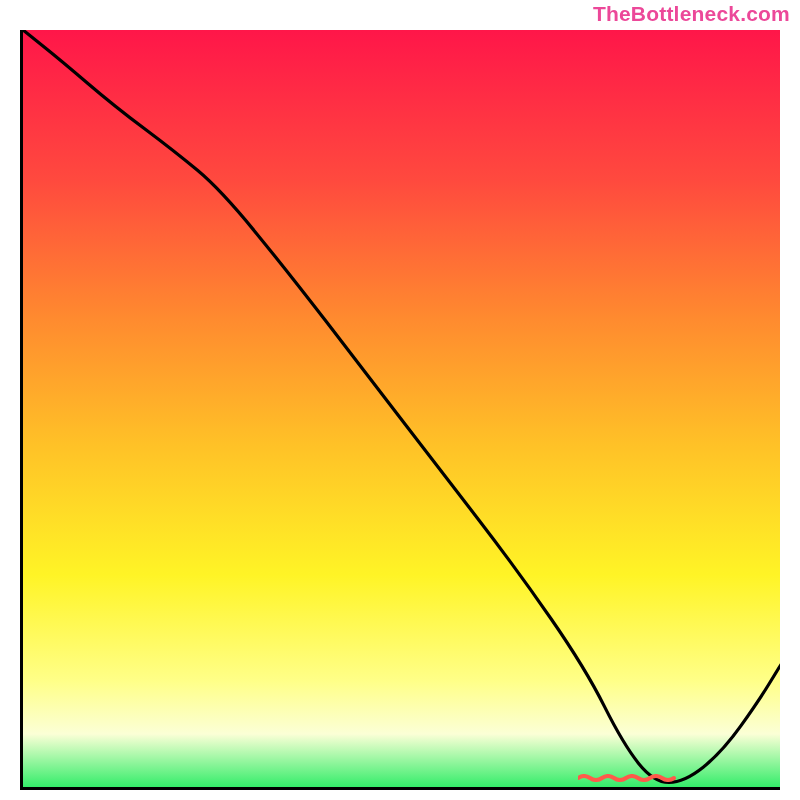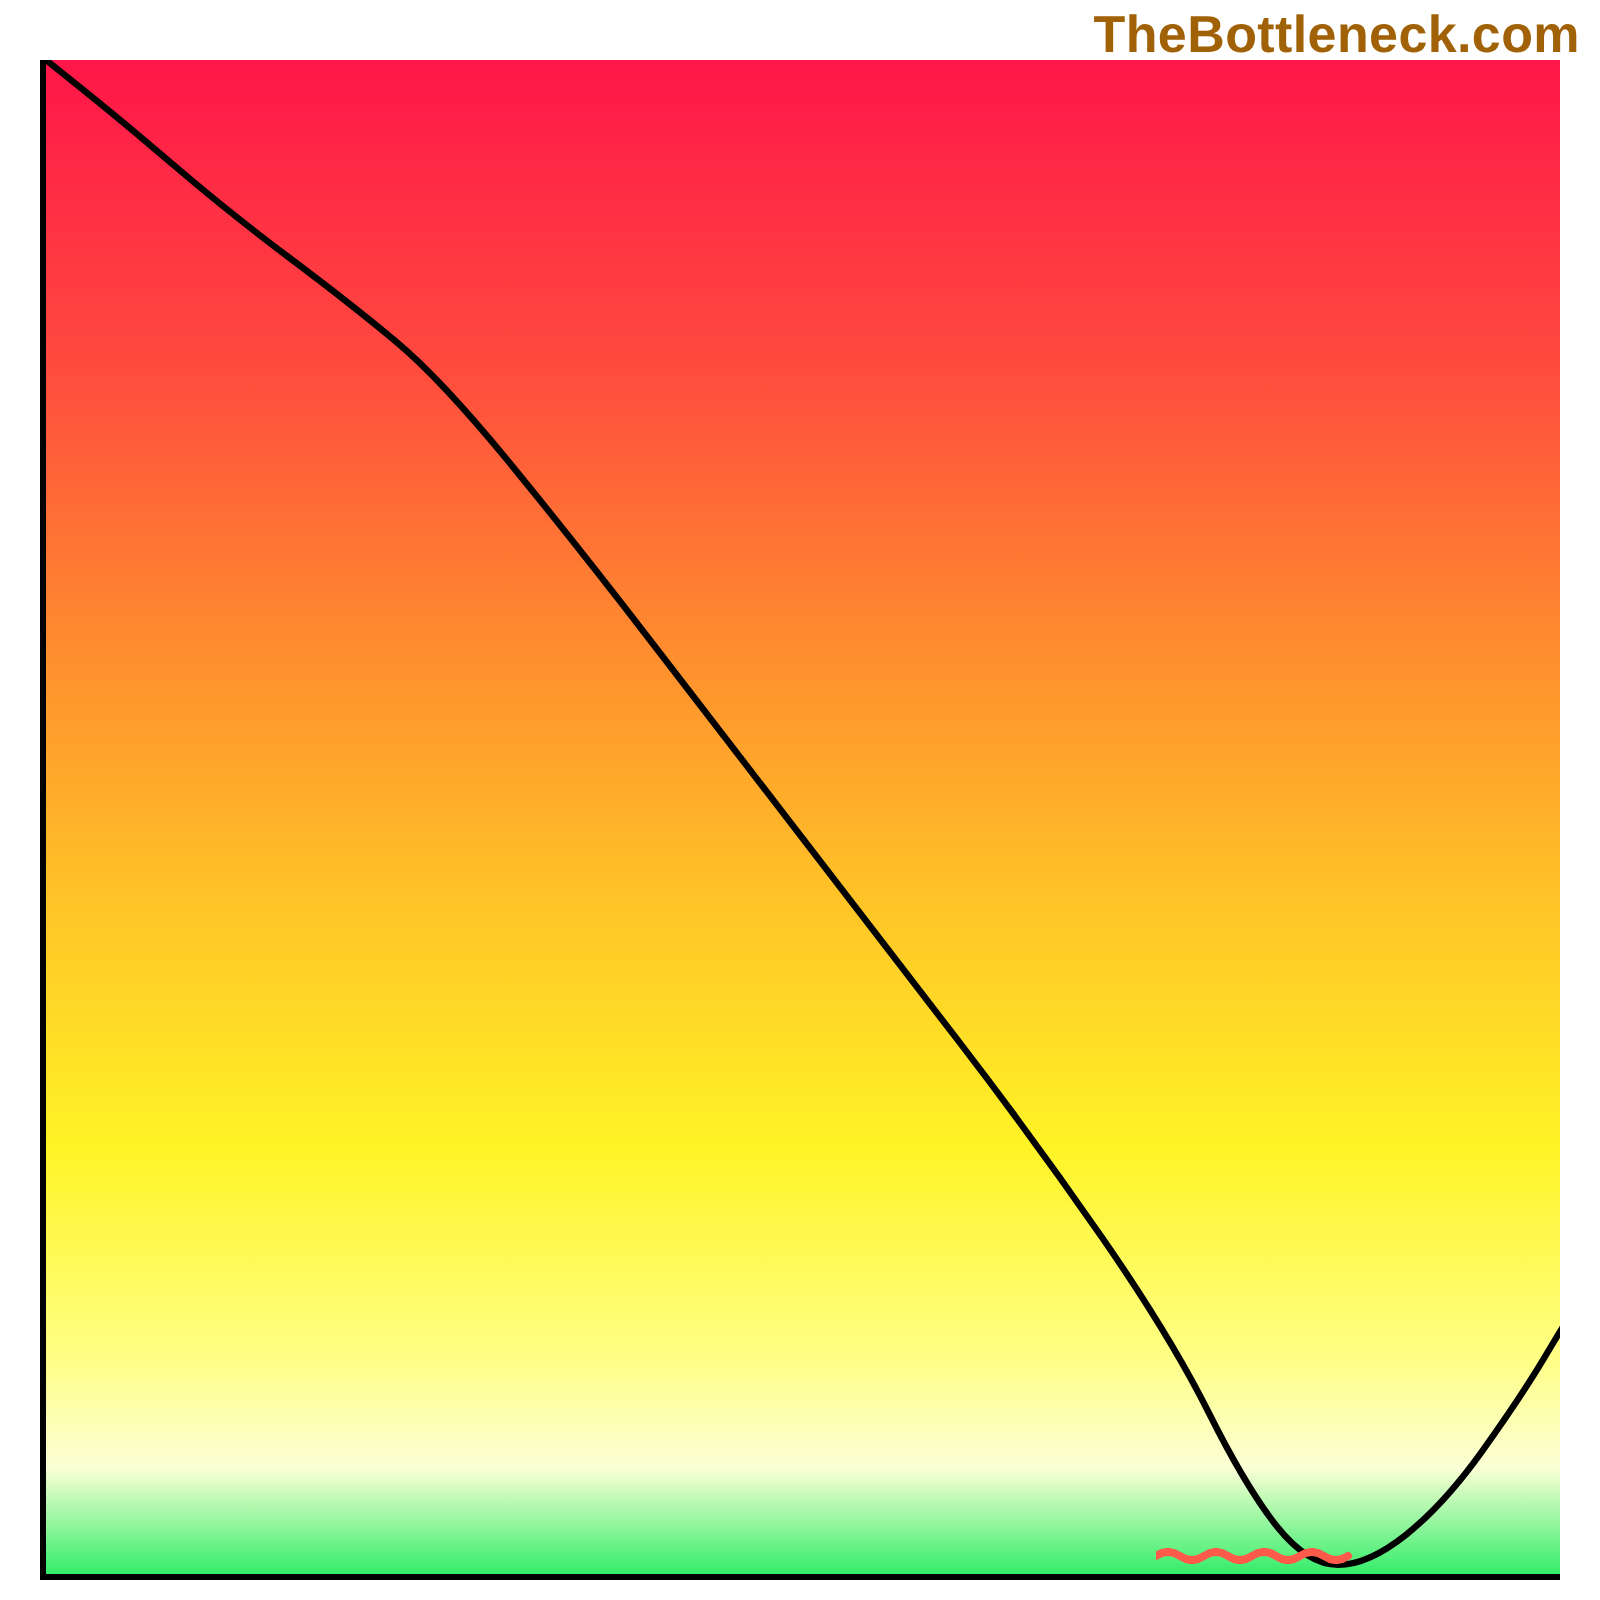--- a/index.html
+++ b/index.html
@@ -13,23 +13,23 @@
   }
   .container {
     position: relative;
     width: 800px;
     height: 800px;
   }
   .attribution {
     position: absolute;
     top: 2px;
     right: 10px;
-    color: #a16207;
+    color: #ec4899;
     font-weight: 700;
-    font-size: 26px;
+    font-size: 21px;
     letter-spacing: 0.2px;
   }
   .plot-area {
     position: absolute;
     left: 20px;
     top: 30px;
     width: 760px;
     height: 760px;
     box-sizing: border-box;
     border-left: 3px solid #000;

